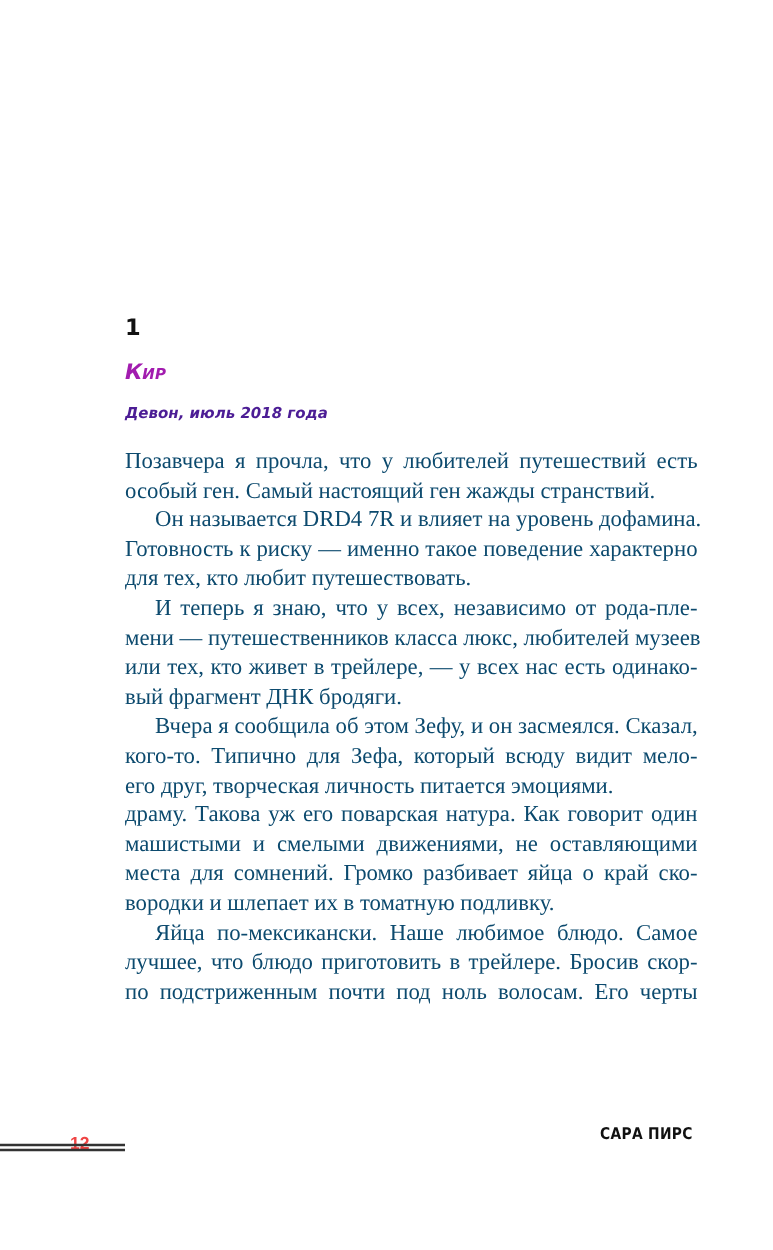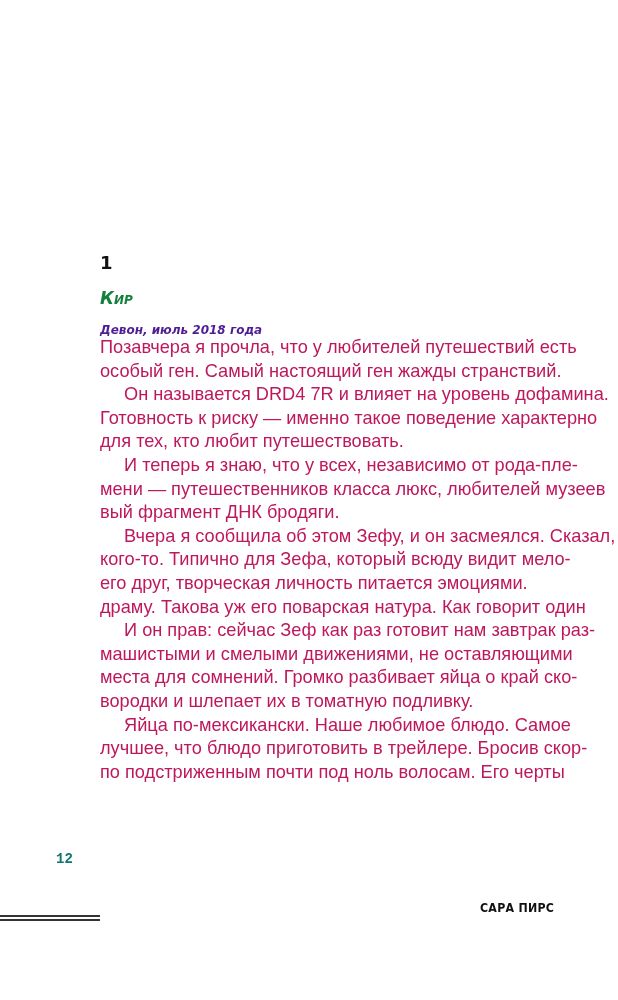--- a/index.html
+++ b/index.html
@@ -7,41 +7,41 @@
     width: 618px; height: 1000px; background: #ffffff; position: relative;
     overflow: hidden; color: #1a1a1a;
   }
   .page { position: absolute; left: 0; top: 0; width: 618px; height: 1000px; }
   .chapter-num {
     position: absolute; left: 100px; top: 252px;
     font-family: "DejaVu Sans", sans-serif; font-weight: bold; font-size: 18px; color: #111;
   }
   .chapter-name {
     position: absolute; left: 100px; top: 288px;
-    font-family: "DejaVu Sans", sans-serif; font-weight: bold; font-style: italic; font-size: 17px; color: #15803d;
+    font-family: "DejaVu Sans", sans-serif; font-weight: bold; font-style: italic; font-size: 17px; color: #a21caf;
     font-variant: small-caps;
   }
   .chapter-place {
     position: absolute; left: 100px; top: 323px;
     font-family: "DejaVu Sans", sans-serif; font-weight: bold; font-style: italic; font-size: 12px; color: #4c1d95;
   }
   .body-text {
-    position: absolute; left: 100px; top: 336px; width: 458px;
-    font-family: Liberation Sans, sans-serif; font-size: 18.2px; line-height: 23.6px;
-    color: #be185d;
+    position: absolute; left: 100px; top: 357px; width: 458px;
+    font-family: Liberation Serif, serif; font-size: 18.2px; line-height: 23.6px;
+    color: #0c4a6e;
   }
   .body-text .line {
     display: block; white-space: nowrap; text-align: justify; text-align-last: justify;
     height: 23.6px;
   }
   .body-text .line.last { text-align-last: left; }
   .body-text .line.indent { padding-left: 24px; }
   .footer-num {
-    position: absolute; left: 56px; top: 851px;
-    font-family: Liberation Mono, monospace; font-weight: bold; font-size: 14px; color: #0f766e;
+    position: absolute; left: 56px; top: 906px;
+    font-family: Liberation Sans, sans-serif; font-weight: bold; font-size: 14px; color: #ef4444;
   }
   .footer-rule {
     position: absolute; left: 0; top: 915px; width: 100px; height: 2px; background: #333;
   }
   .footer-rule2 {
     position: absolute; left: 0; top: 919px; width: 100px; height: 2px; background: #333;
   }
   .footer-author {
     position: absolute; left: 480px; top: 900px;
     font-family: "DejaVu Sans", sans-serif; font-weight: bold; font-size: 13px; color: #111;
@@ -57,26 +57,26 @@
   <div class="chapter-place">Девон, июль 2018 года</div>
 
   <div class="body-text" id="body-text">
       <span class="line">Позавчера я прочла, что у любителей путешествий есть</span>
       <span class="line last">особый ген. Самый настоящий ген жажды странствий.</span>
       <span class="line indent">Он называется DRD4 7R и влияет на уровень дофамина.</span>
       <span class="line">Готовность к риску — именно такое поведение характерно</span>
       <span class="line last">для тех, кто любит путешествовать.</span>
       <span class="line indent">И теперь я знаю, что у всех, независимо от рода-пле-</span>
       <span class="line">мени — путешественников класса люкс, любителей музеев</span>
+      <span class="line">или тех, кто живет в трейлере, — у всех нас есть одинако-</span>
       <span class="line last">вый фрагмент ДНК бродяги.</span>
       <span class="line indent">Вчера я сообщила об этом Зефу, и он засмеялся. Сказал,</span>
       <span class="line">кого-то. Типично для Зефа, который всюду видит мело-</span>
       <span class="line last">его друг, творческая личность питается эмоциями.</span>
       <span class="line">драму. Такова уж его поварская натура. Как говорит один</span>
-      <span class="line indent">И он прав: сейчас Зеф как раз готовит нам завтрак раз-</span>
       <span class="line">машистыми и смелыми движениями, не оставляющими</span>
       <span class="line">места для сомнений. Громко разбивает яйца о край ско-</span>
       <span class="line last">вородки и шлепает их в томатную подливку.</span>
       <span class="line indent">Яйца по-мексикански. Наше любимое блюдо. Самое</span>
       <span class="line">лучшее, что блюдо приготовить в трейлере. Бросив скор-</span>
       <span class="line">по подстриженным почти под ноль волосам. Его черты</span>
     </div>
 
   <div class="footer-num">12</div>
   <div class="footer-rule"></div>

